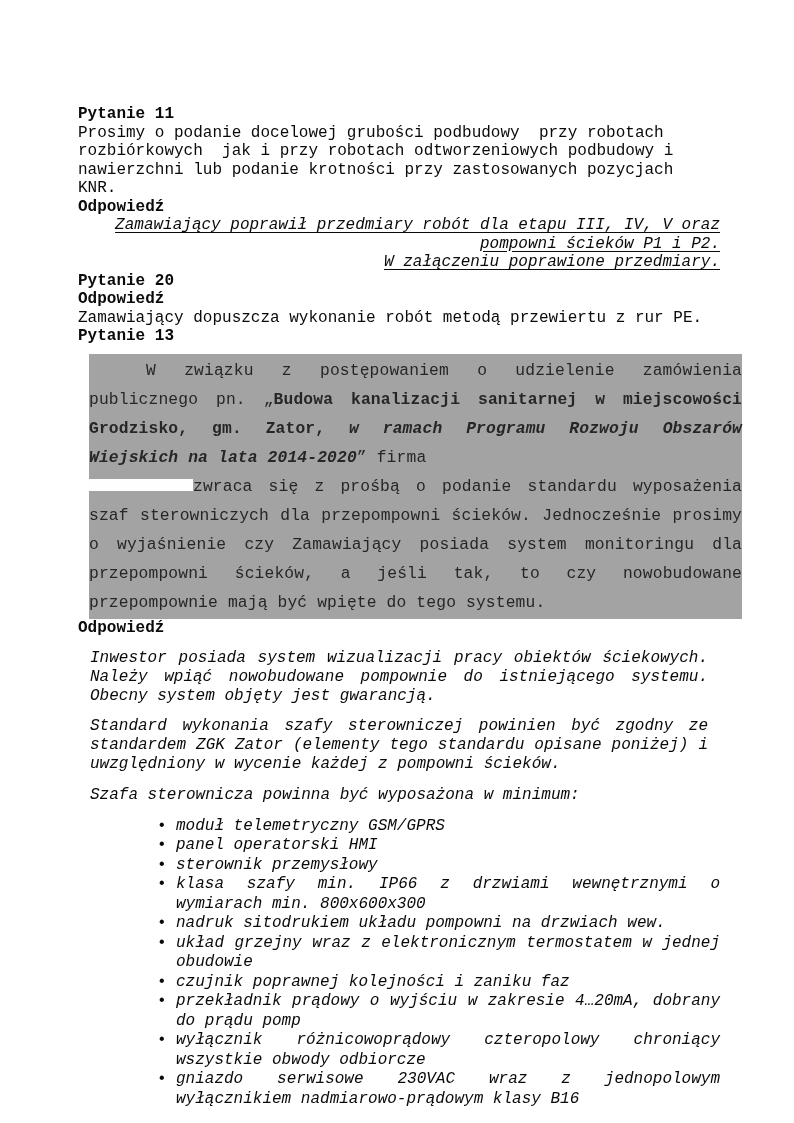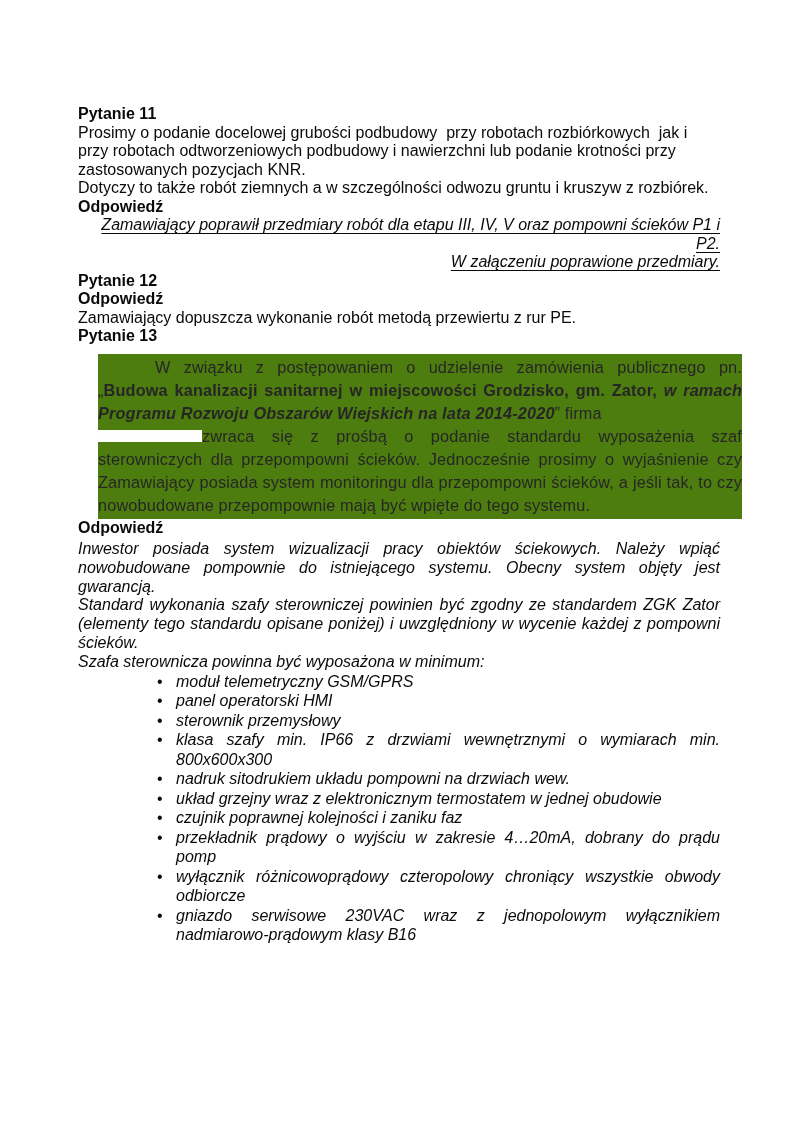--- a/index.html
+++ b/index.html
@@ -4,21 +4,21 @@
 <title>Document</title>
 <style>
   html, body { margin: 0; padding: 0; background: #ffffff; }
   .page {
     position: relative;
     width: 788px;
     height: 1123px;
     margin: 0 auto;
     background: #ffffff;
     color: #0a0a0a;
-    font-family: Liberation Sans, sans-serif;
+    font-family: Liberation Mono, monospace;
     font-size: 16px;
     line-height: 18.5px;
     box-sizing: border-box;
     padding: 105px 71px 0 75px;
     overflow: hidden;
   }
   .page h2, .page h3 {
     font-size: 16px;
     line-height: 18.5px;
     font-weight: bold;
@@ -39,25 +39,25 @@
   .ans11 { font-style: italic; }
   .ans11 .u {
     display: block;
     text-decoration: underline;
     text-underline-offset: 3px;
     text-align: right;
   }
 
   
   .scan {
-    margin: 8px -22px 0 20px;
-    background: #4d7c0f;
+    margin: 8px -22px 0 11px;
+    background: #a3a3a3;
     color: #262626;
     font-size: 16.3px;
-    line-height: 23px;
+    line-height: 29px;
     letter-spacing: 0.15px;
     padding: 2px 0 2px 0;
   }
   .scan p { text-align: justify; }
   .scan .scan-p1 { text-indent: 57px; }
   .scan .b  { font-weight: bold; }
   .scan .bi { font-weight: bold; font-style: italic; }
   .scan .redaction {
     display: inline-block;
     width: 104px;
@@ -66,21 +66,21 @@
     vertical-align: baseline;
   }
 
   
   .ans13 {
     margin-top: 3px;
     font-style: italic;
     text-align: justify;
     line-height: 18.8px;
   }
-  .ans13 p { margin: 0; }
+  .ans13 p { margin: 12px; }
 
   ul.spec-list {
     margin: 0 0 8px 77px;
     padding: 0;
     list-style: none;
     font-style: italic;
   }
   ul.spec-list li {
     position: relative;
     padding-left: 21px;
@@ -95,30 +95,29 @@
   }
 </style>
 </head>
 <body>
 
 <div class="page">
 
   <section>
     <h2 class="h-q11">Pytanie 11</h2>
     <p class="p-after-heading pre">Prosimy o podanie docelowej grubości podbudowy  przy robotach rozbiórkowych  jak i przy robotach odtworzeniowych podbudowy i nawierzchni lub podanie krotności przy zastosowanych pozycjach KNR.</p>
-    <p class="p-gap pre">Dotyczy to także robót ziemnych a w szczególności odwozu gruntu i kruszyw z rozbiórek.</p>
     <h3 class="h-ans">Odpowiedź</h3>
     <p class="ans11">
       <span class="u">Zamawiający poprawił przedmiary robót dla etapu III, IV, V oraz pompowni ścieków P1 i P2. </span>
       <span class="u">W załączeniu poprawione przedmiary.</span>
     </p>
   </section>
 
   <section>
-    <h2 class="h-q12">Pytanie 12</h2>
+    <h2 class="h-q12">Pytanie 20</h2>
     <h3 class="h-ans">Odpowiedź</h3>
     <p>Zamawiający dopuszcza wykonanie robót metodą przewiertu z rur PE.</p>
   </section>
 
   <section>
     <h2 class="h-q13">Pytanie 13</h2>
 
     <div class="scan">
       <p class="scan-p1"><span>W związku z postępowaniem o udzielenie zamówienia publicznego pn. „</span><span class="b">Budowa kanalizacji sanitarnej w miejscowości Grodzisko, gm. Zator, </span><span class="bi">w ramach Programu Rozwoju Obszarów Wiejskich na lata 2014-2020</span><span>” firma</span></p>
       <p class="scan-p2"><span class="redaction"></span><span>zwraca się z prośbą o podanie standardu wyposażenia szaf sterowniczych dla przepompowni ścieków. Jednocześnie prosimy o wyjaśnienie czy Zamawiający posiada system monitoringu dla przepompowni ścieków, a jeśli tak, to czy nowobudowane przepompownie mają być wpięte do tego systemu.</span></p>

